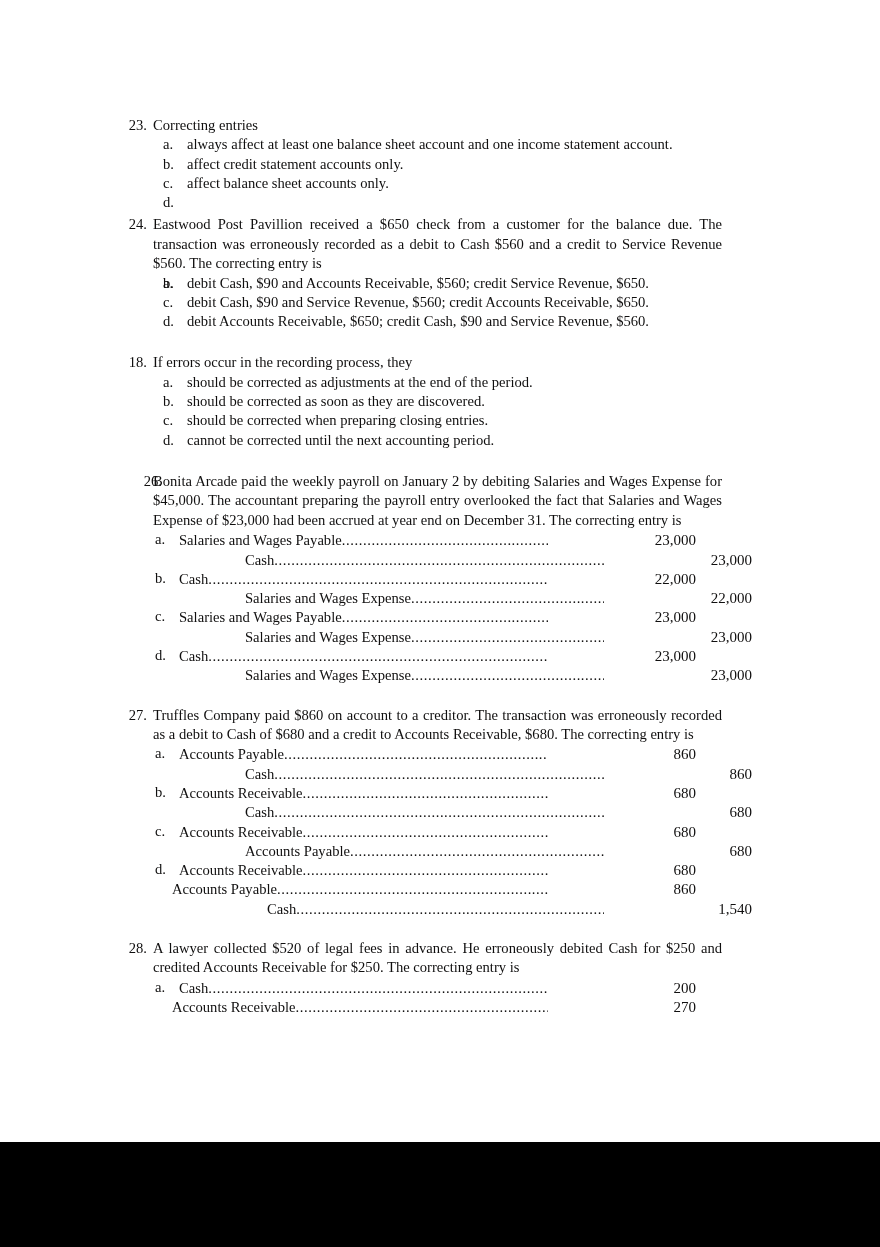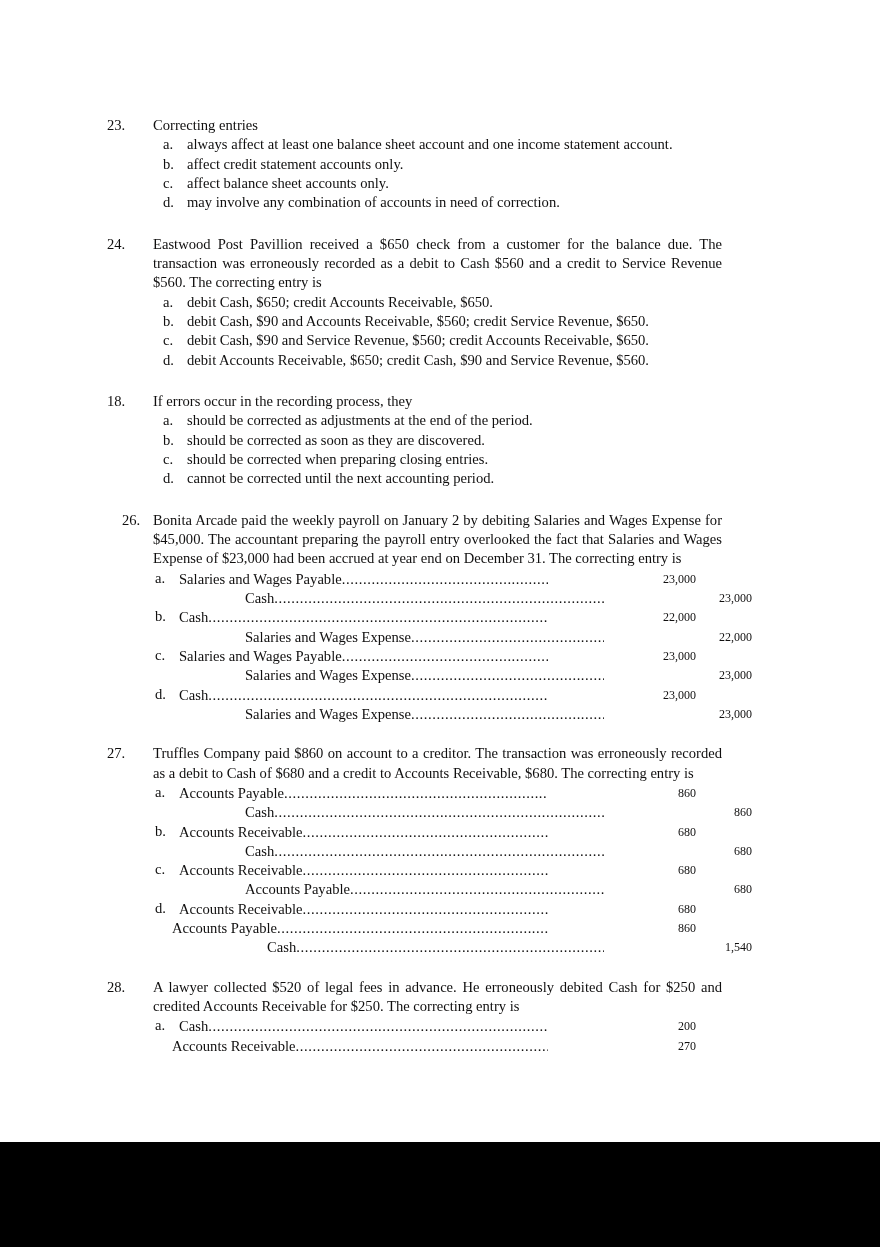--- a/index.html
+++ b/index.html
@@ -46,21 +46,21 @@
     text-align: justify;
     text-justify: inter-word;
   }
   .qnum {
     position: absolute;
     left: 0;
     top: 0;
     width: 40px;
     font-size: 14.6px;
     line-height: 19.4px;
-    text-align: left;
+    text-align: right;
   }
   .qnum.shift { left: 15px; }
 
   
   .opts {
     margin-top: 0;
     padding-left: 56px;
   }
   .opt {
     position: relative;
@@ -102,21 +102,21 @@
     flex: 1 1 auto;
     overflow: hidden;
     white-space: nowrap;
     letter-spacing: 0.6px;
     font-size: 14.6px;
     min-width: 6px;
   }
   .jline .amt {
     flex: 0 0 auto;
     text-align: right;
-    font-size: 12px;
+    font-size: 15px;
   }
 
   
   .col-debit   { width: 148px; padding-right: 56px; }
   .col-credit  { width: 148px; padding-right: 0px; }
 
   .blackbar {
     position: absolute;
     left: 0;
     top: 1142px;
@@ -129,27 +129,27 @@
 <body>
 
 <div class="page">
   <div class="content">
       <div class="qblock">
         <div class="qhead">Correcting entries<div class="qnum">23.</div></div>
         <div class="opts">
           <div class="opt"><span class="opt-letter">a.</span><span>always affect at least one balance sheet account and one income statement account.</span></div>
           <div class="opt"><span class="opt-letter">b.</span><span>affect credit statement accounts only.</span></div>
           <div class="opt"><span class="opt-letter">c.</span><span>affect balance sheet accounts only.</span></div>
-          <div class="opt"><span class="opt-letter">d.</span><span>may involve any combination of accounts in need of correction.</span></div>
+          <div class="opt"><span class="opt-letter">d.</span></div>
         </div>
       </div>
       <div class="qblock">
         <div class="qhead">Eastwood Post Pavillion received a $650 check from a customer for the balance due. The transaction was erroneously recorded as a debit to Cash $560 and a credit to Service Revenue $560. The correcting entry is<div class="qnum">24.</div></div>
         <div class="opts">
-          <div class="opt"><span class="opt-letter">a.</span><span>debit Cash, $650; credit Accounts Receivable, $650.</span></div>
+          <div class="opt"><span class="opt-letter">a.</span></div>
           <div class="opt"><span class="opt-letter">b.</span><span>debit Cash, $90 and Accounts Receivable, $560; credit Service Revenue, $650.</span></div>
           <div class="opt"><span class="opt-letter">c.</span><span>debit Cash, $90 and Service Revenue, $560; credit Accounts Receivable, $650.</span></div>
           <div class="opt"><span class="opt-letter">d.</span><span>debit Accounts Receivable, $650; credit Cash, $90 and Service Revenue, $560.</span></div>
         </div>
       </div>
       <div class="qblock">
         <div class="qhead">If errors occur in the recording process, they<div class="qnum">18.</div></div>
         <div class="opts">
           <div class="opt"><span class="opt-letter">a.</span><span>should be corrected as adjustments at the end of the period.</span></div>
           <div class="opt"><span class="opt-letter">b.</span><span>should be corrected as soon as they are discovered.</span></div>

